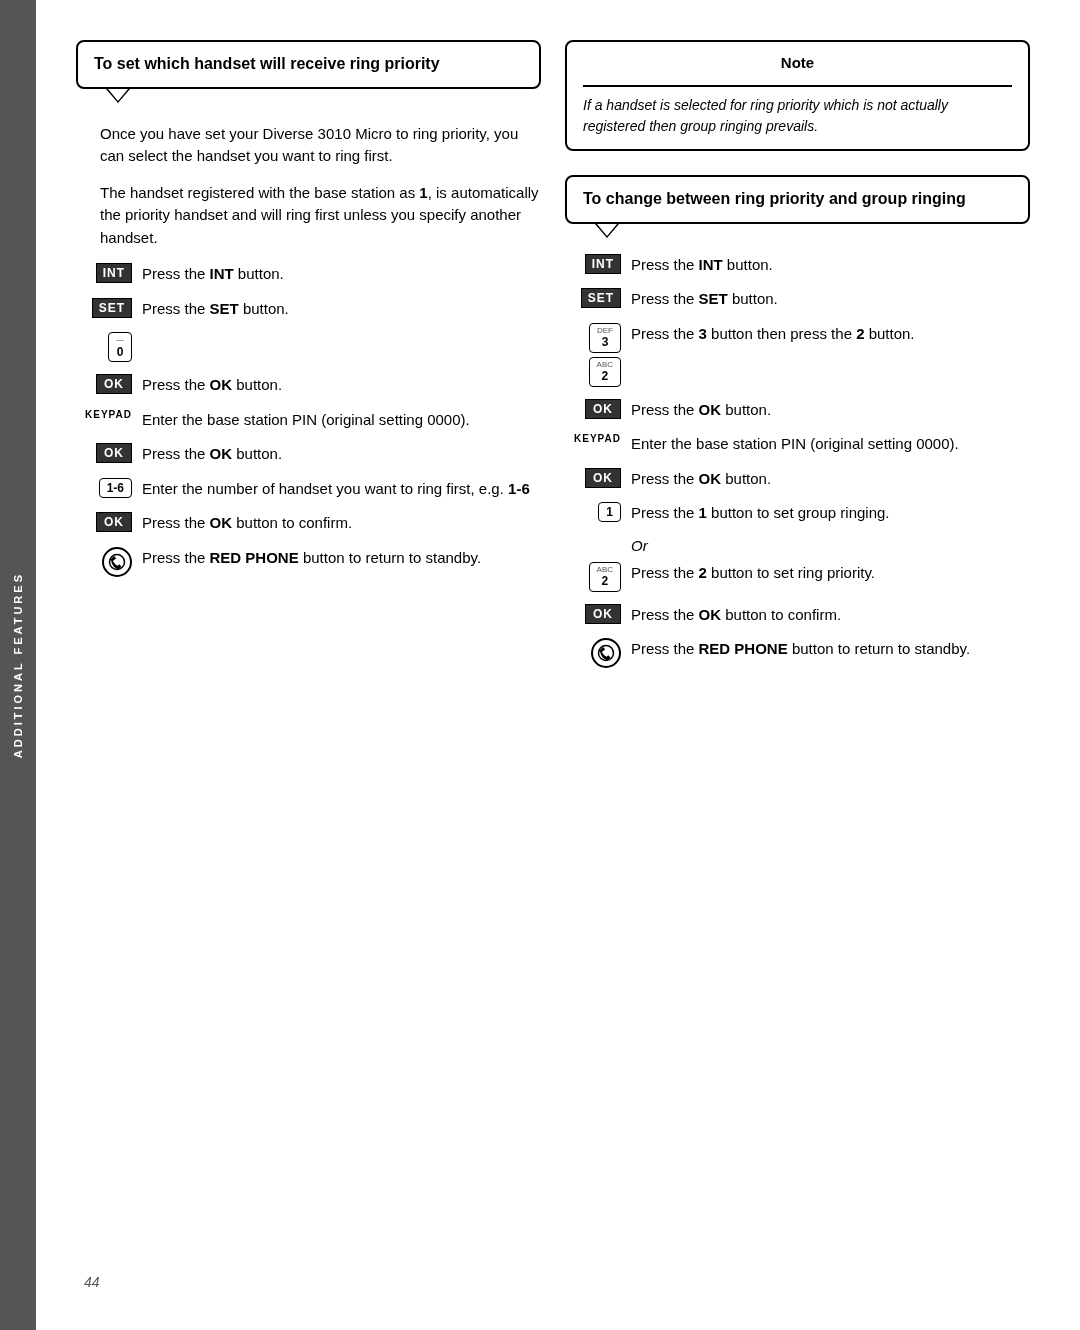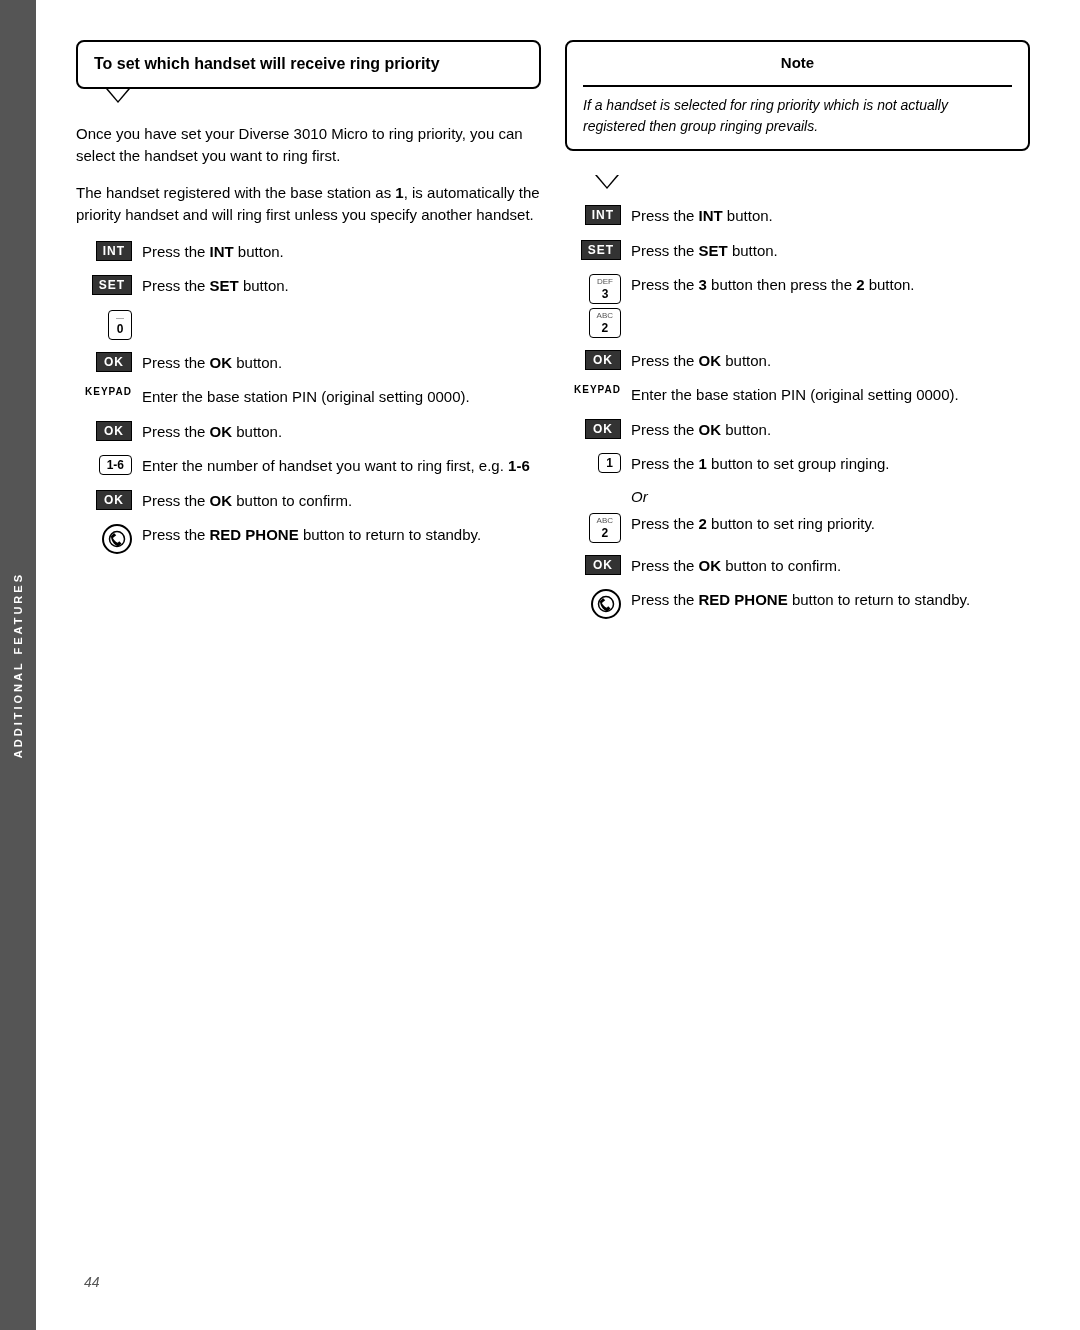--- a/index.html
+++ b/index.html
@@ -75,20 +75,21 @@
       line-height: 1.3;
     }
 
     .body-text {
       margin-top: 20px;
       line-height: 1.5;
       font-size: 15px;
     }
     .body-text p {
       margin-bottom: 14px;
+      margin-left: 24px;
     }
 
     
     .instr-row {
       display: flex;
       align-items: flex-start;
       margin-bottom: 12px;
       gap: 10px;
     }
     .instr-row .badge-cell {
@@ -317,20 +318,23 @@
 
       </div>
 
       <div class="col-right">
 
         <div class="note-box">
           <div class="note-title">Note</div>
           <div class="note-content"><em>If a handset is selected for ring priority which is not actually registered then group ringing prevails.</em></div>
         </div>
 
+        <div class="section-heading-box">
+          <h2>To change between ring priority and group ringing</h2>
+        </div>
 
         <div style="margin-left:30px; margin-top:0;">
           <div style="width:0;height:0;border-left:12px solid transparent;border-right:12px solid transparent;border-top:14px solid #000;position:relative;">
             <div style="width:0;height:0;border-left:10px solid transparent;border-right:10px solid transparent;border-top:12px solid #fff;position:absolute;top:-14px;left:-10px;"></div>
           </div>
         </div>
 
         <div class="instr-row" style="margin-top:16px;">
           <div class="badge-cell">
             <span class="badge-int">INT</span>

